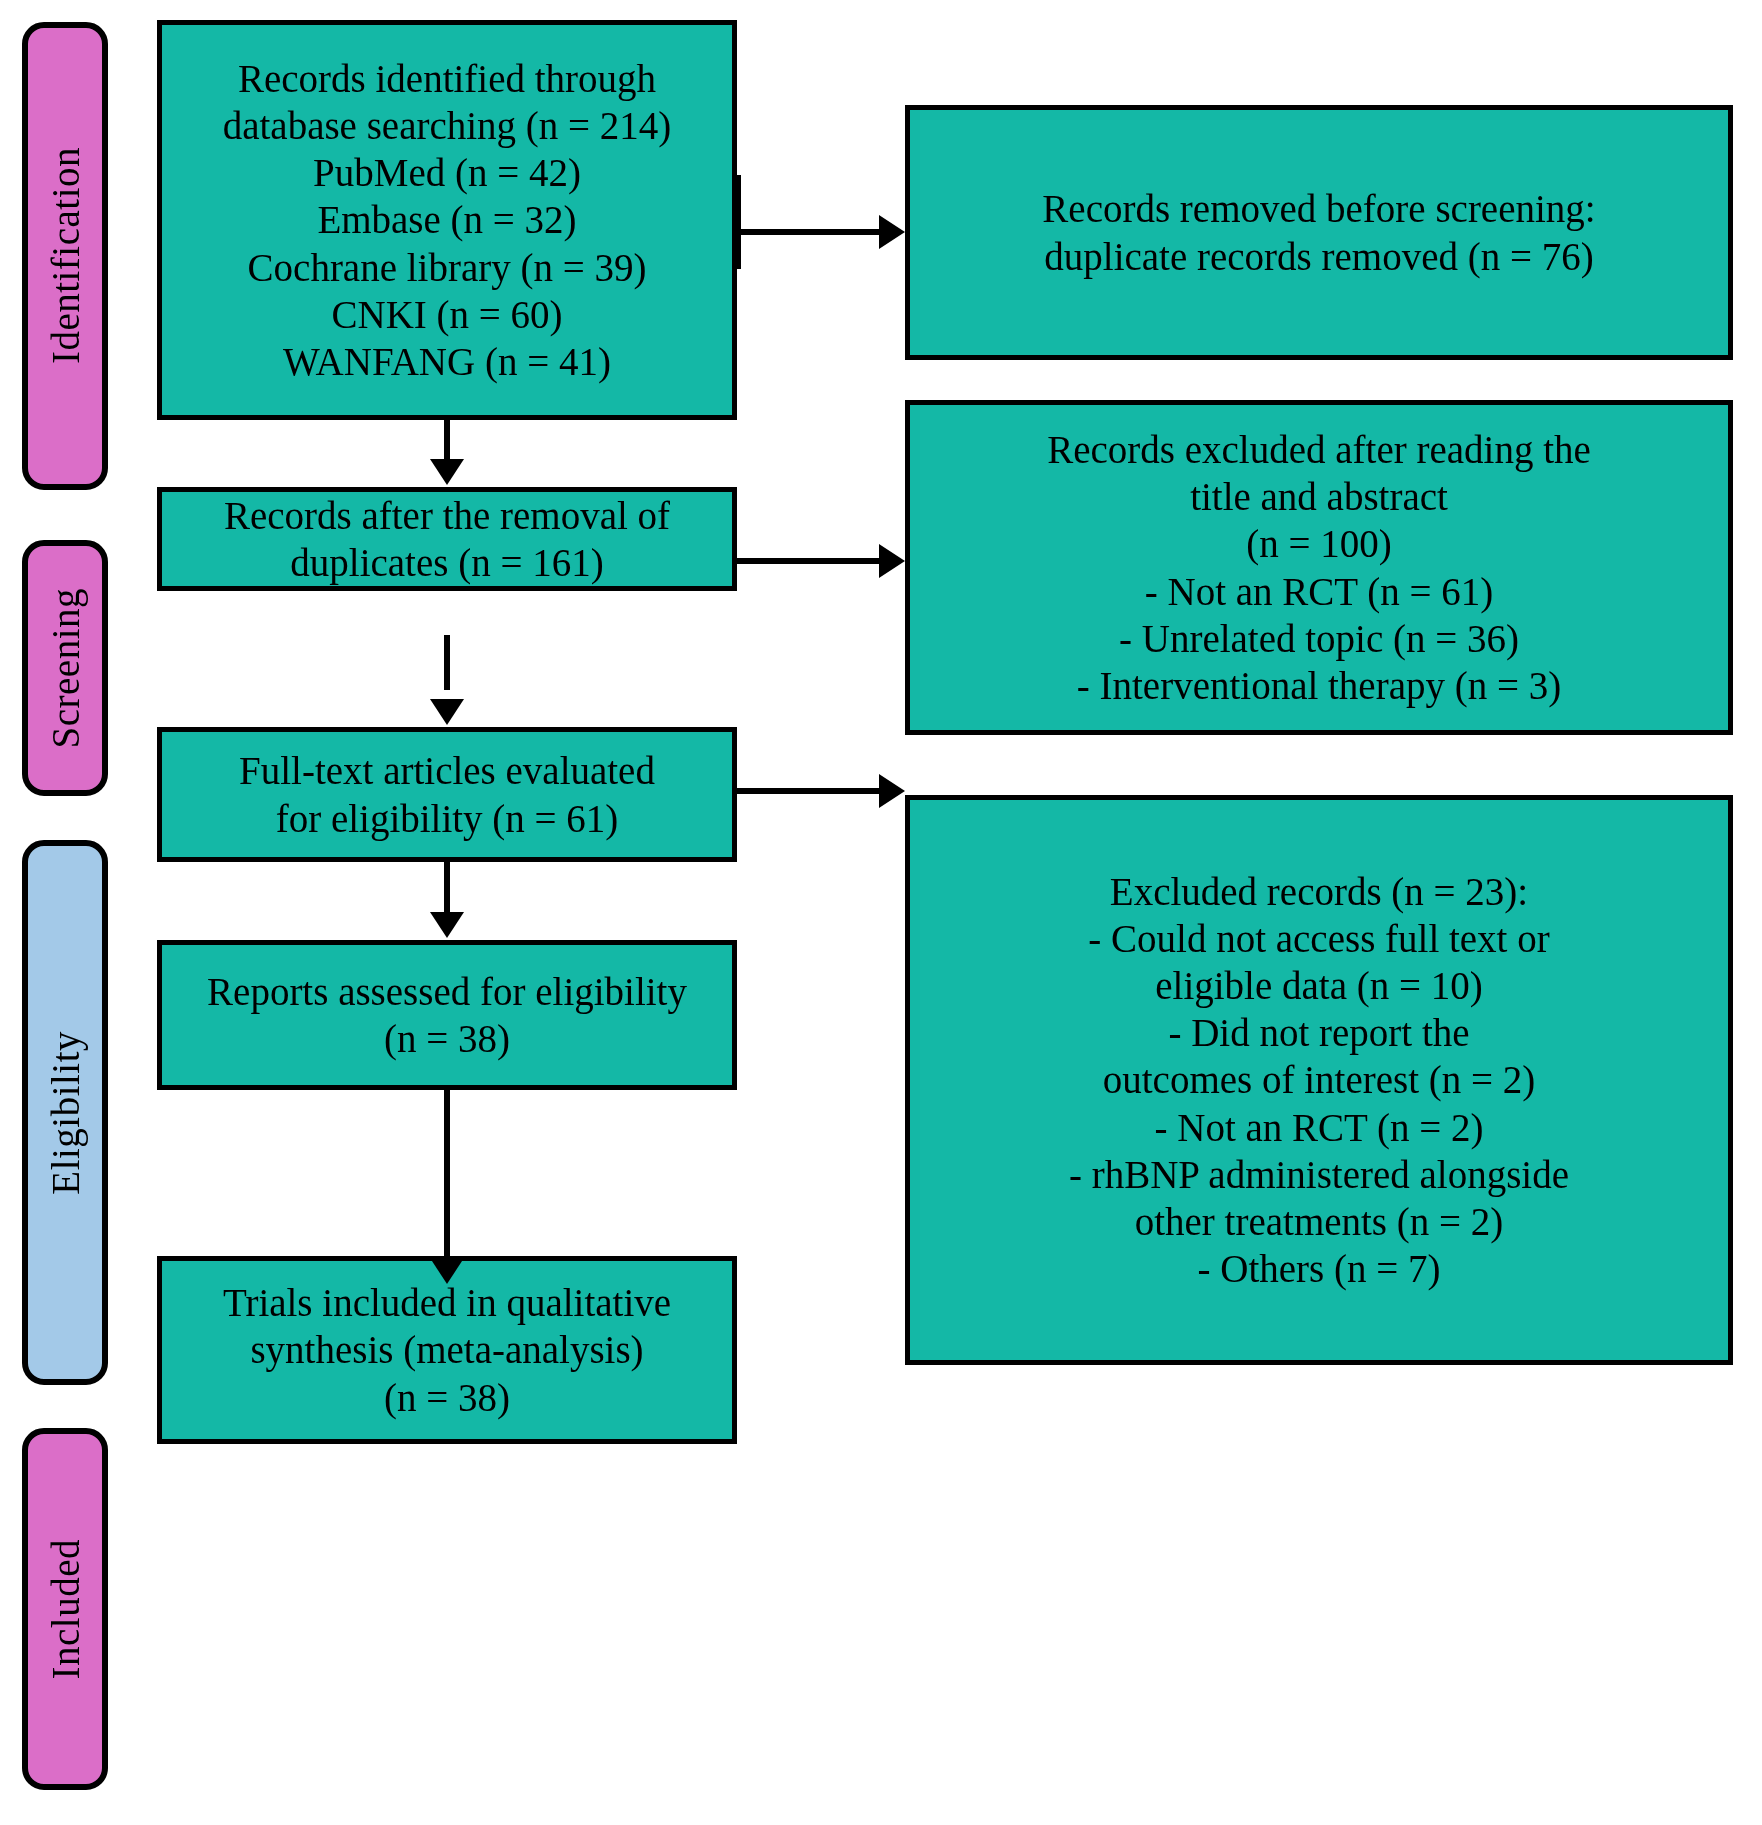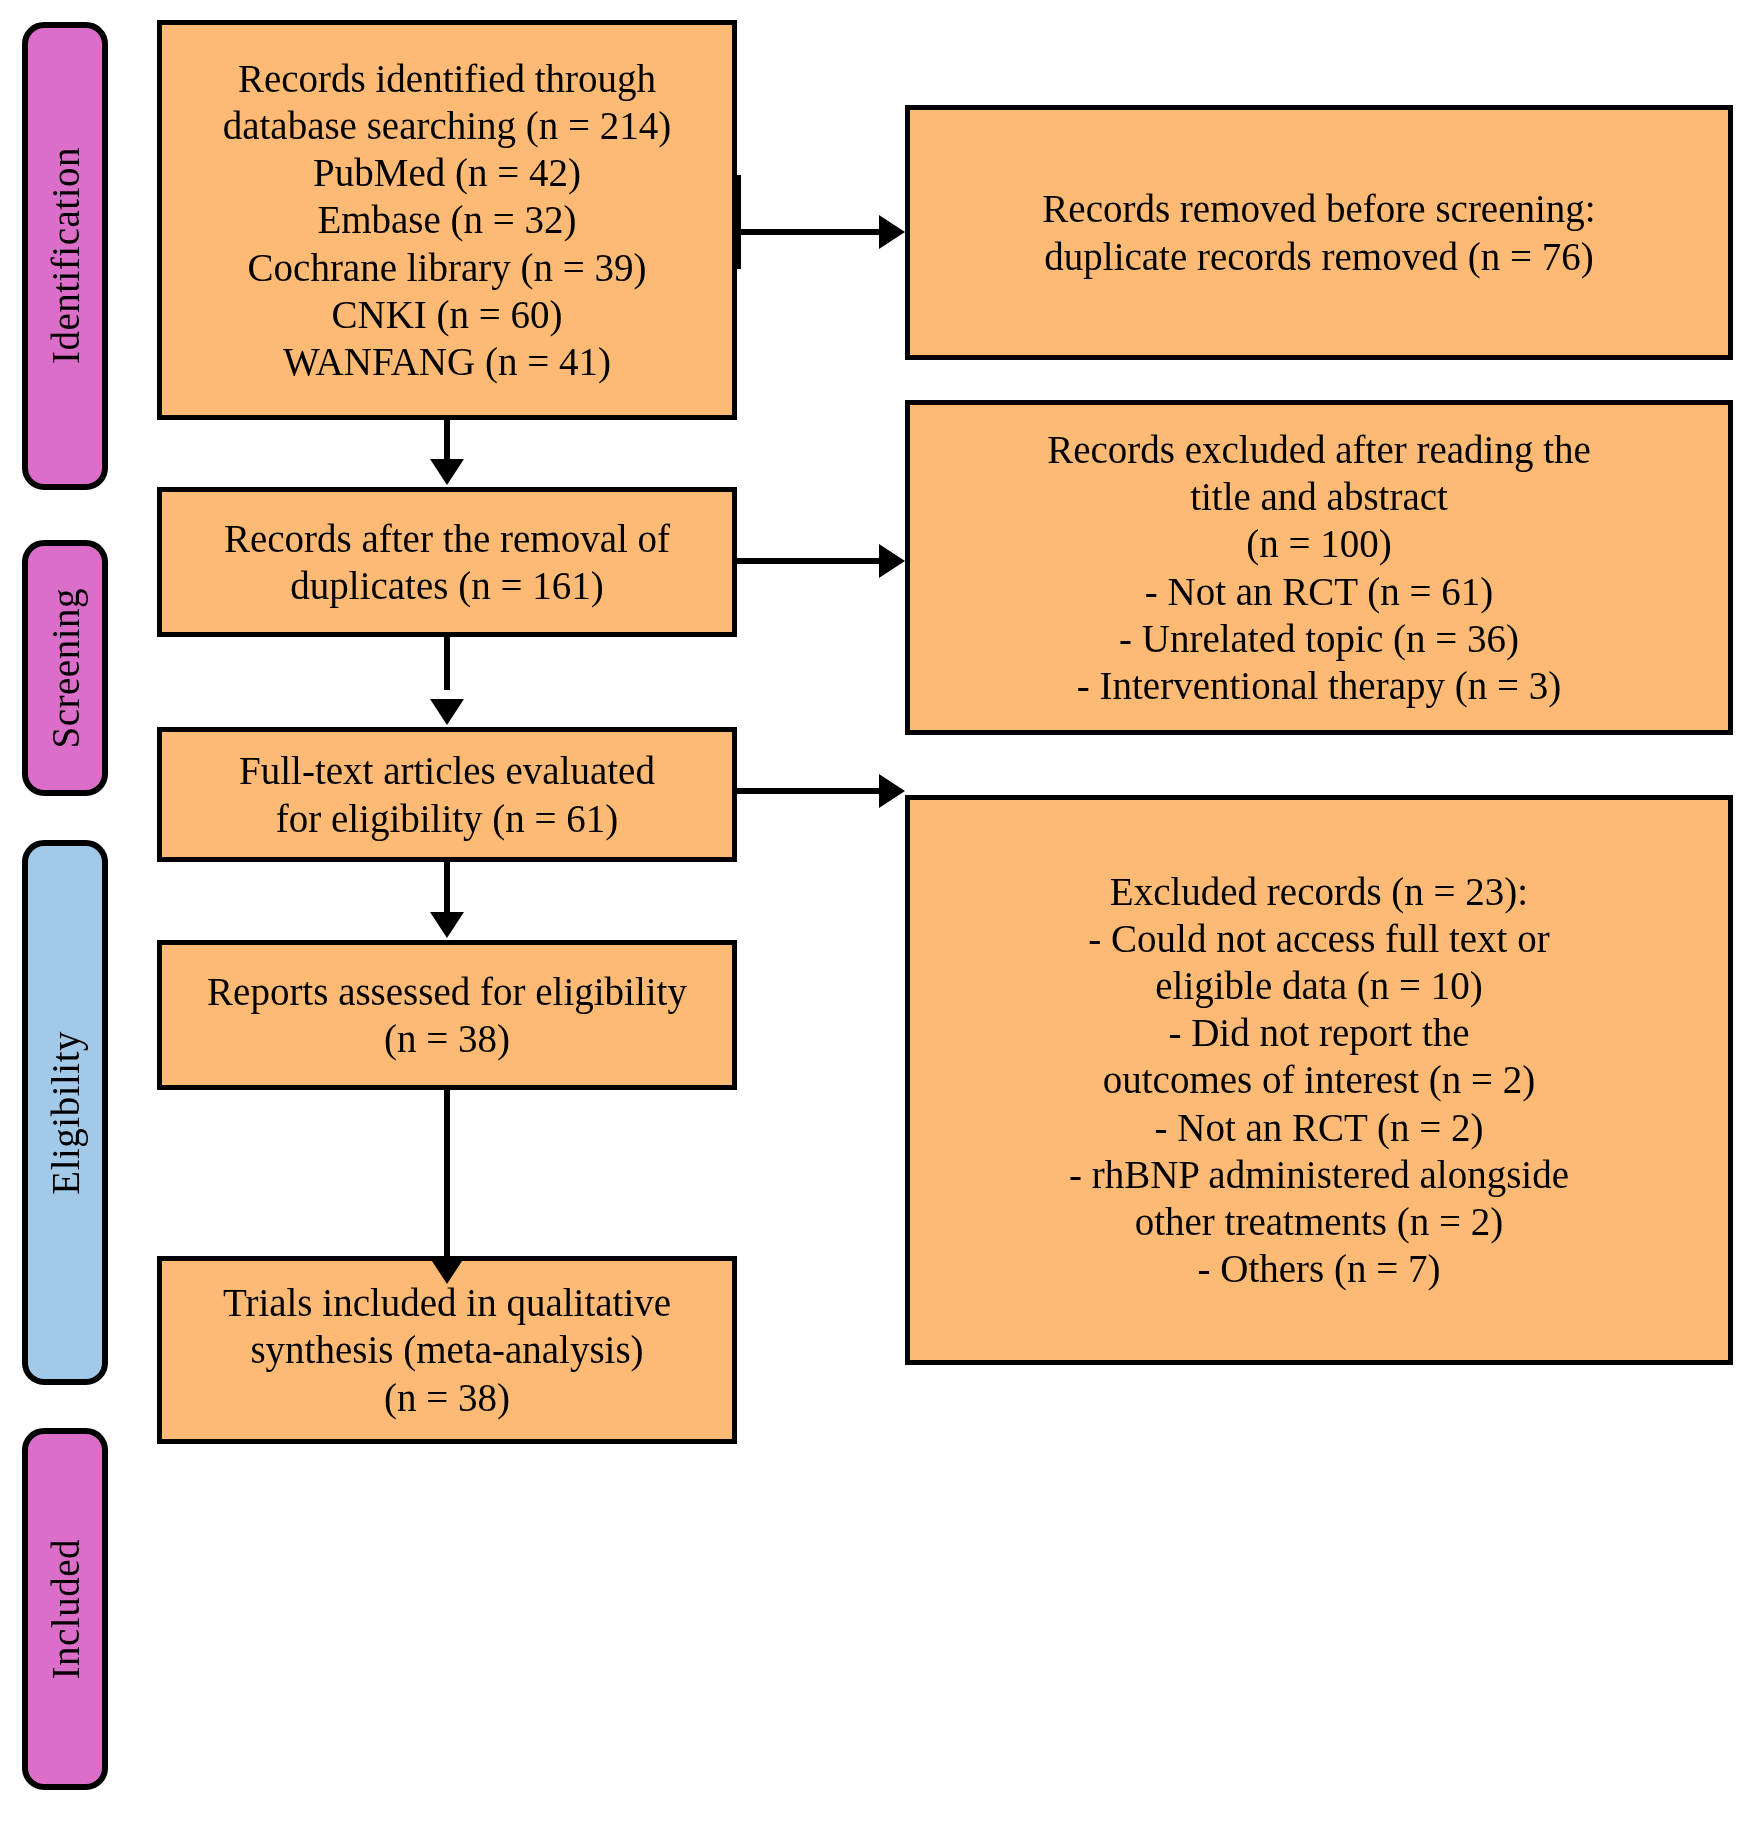--- a/index.html
+++ b/index.html
@@ -37,21 +37,21 @@
     letter-spacing: 0.5px;
     white-space: nowrap;
     color: #000000;
   }
 
   
   .flow-box {
     position: absolute;
     box-sizing: border-box;
     border: 5px solid #000000;
-    background: #fdba74;
+    background: #14b8a6;
     display: flex;
     align-items: center;
     justify-content: center;
     text-align: center;
     padding: 6px 14px;
   }
   .flow-text {
     font-size: 39px;
     line-height: 1.21;
     white-space: pre-line;
@@ -111,21 +111,21 @@
   <div class="flow-box" style="left:157px; top:20px; width:580px; height:400px;">
     <span class="flow-text">Records identified through
 database searching (n = 214)
 PubMed (n = 42)
 Embase (n = 32)
 Cochrane library (n = 39)
 CNKI (n = 60)
 WANFANG (n = 41)</span>
   </div>
 
-  <div class="flow-box" style="left:157px; top:487px; width:580px; height:150px;">
+  <div class="flow-box" style="left:157px; top:487px; width:580px; height:104px;">
     <span class="flow-text">Records after the removal of
 duplicates (n = 161)</span>
   </div>
 
   <div class="flow-box" style="left:157px; top:727px; width:580px; height:135px;align-items:center;">
     <span class="flow-text">Full-text articles evaluated
 for eligibility (n = 61)</span>
   </div>
 
   <div class="flow-box" style="left:157px; top:940px; width:580px; height:150px;">

